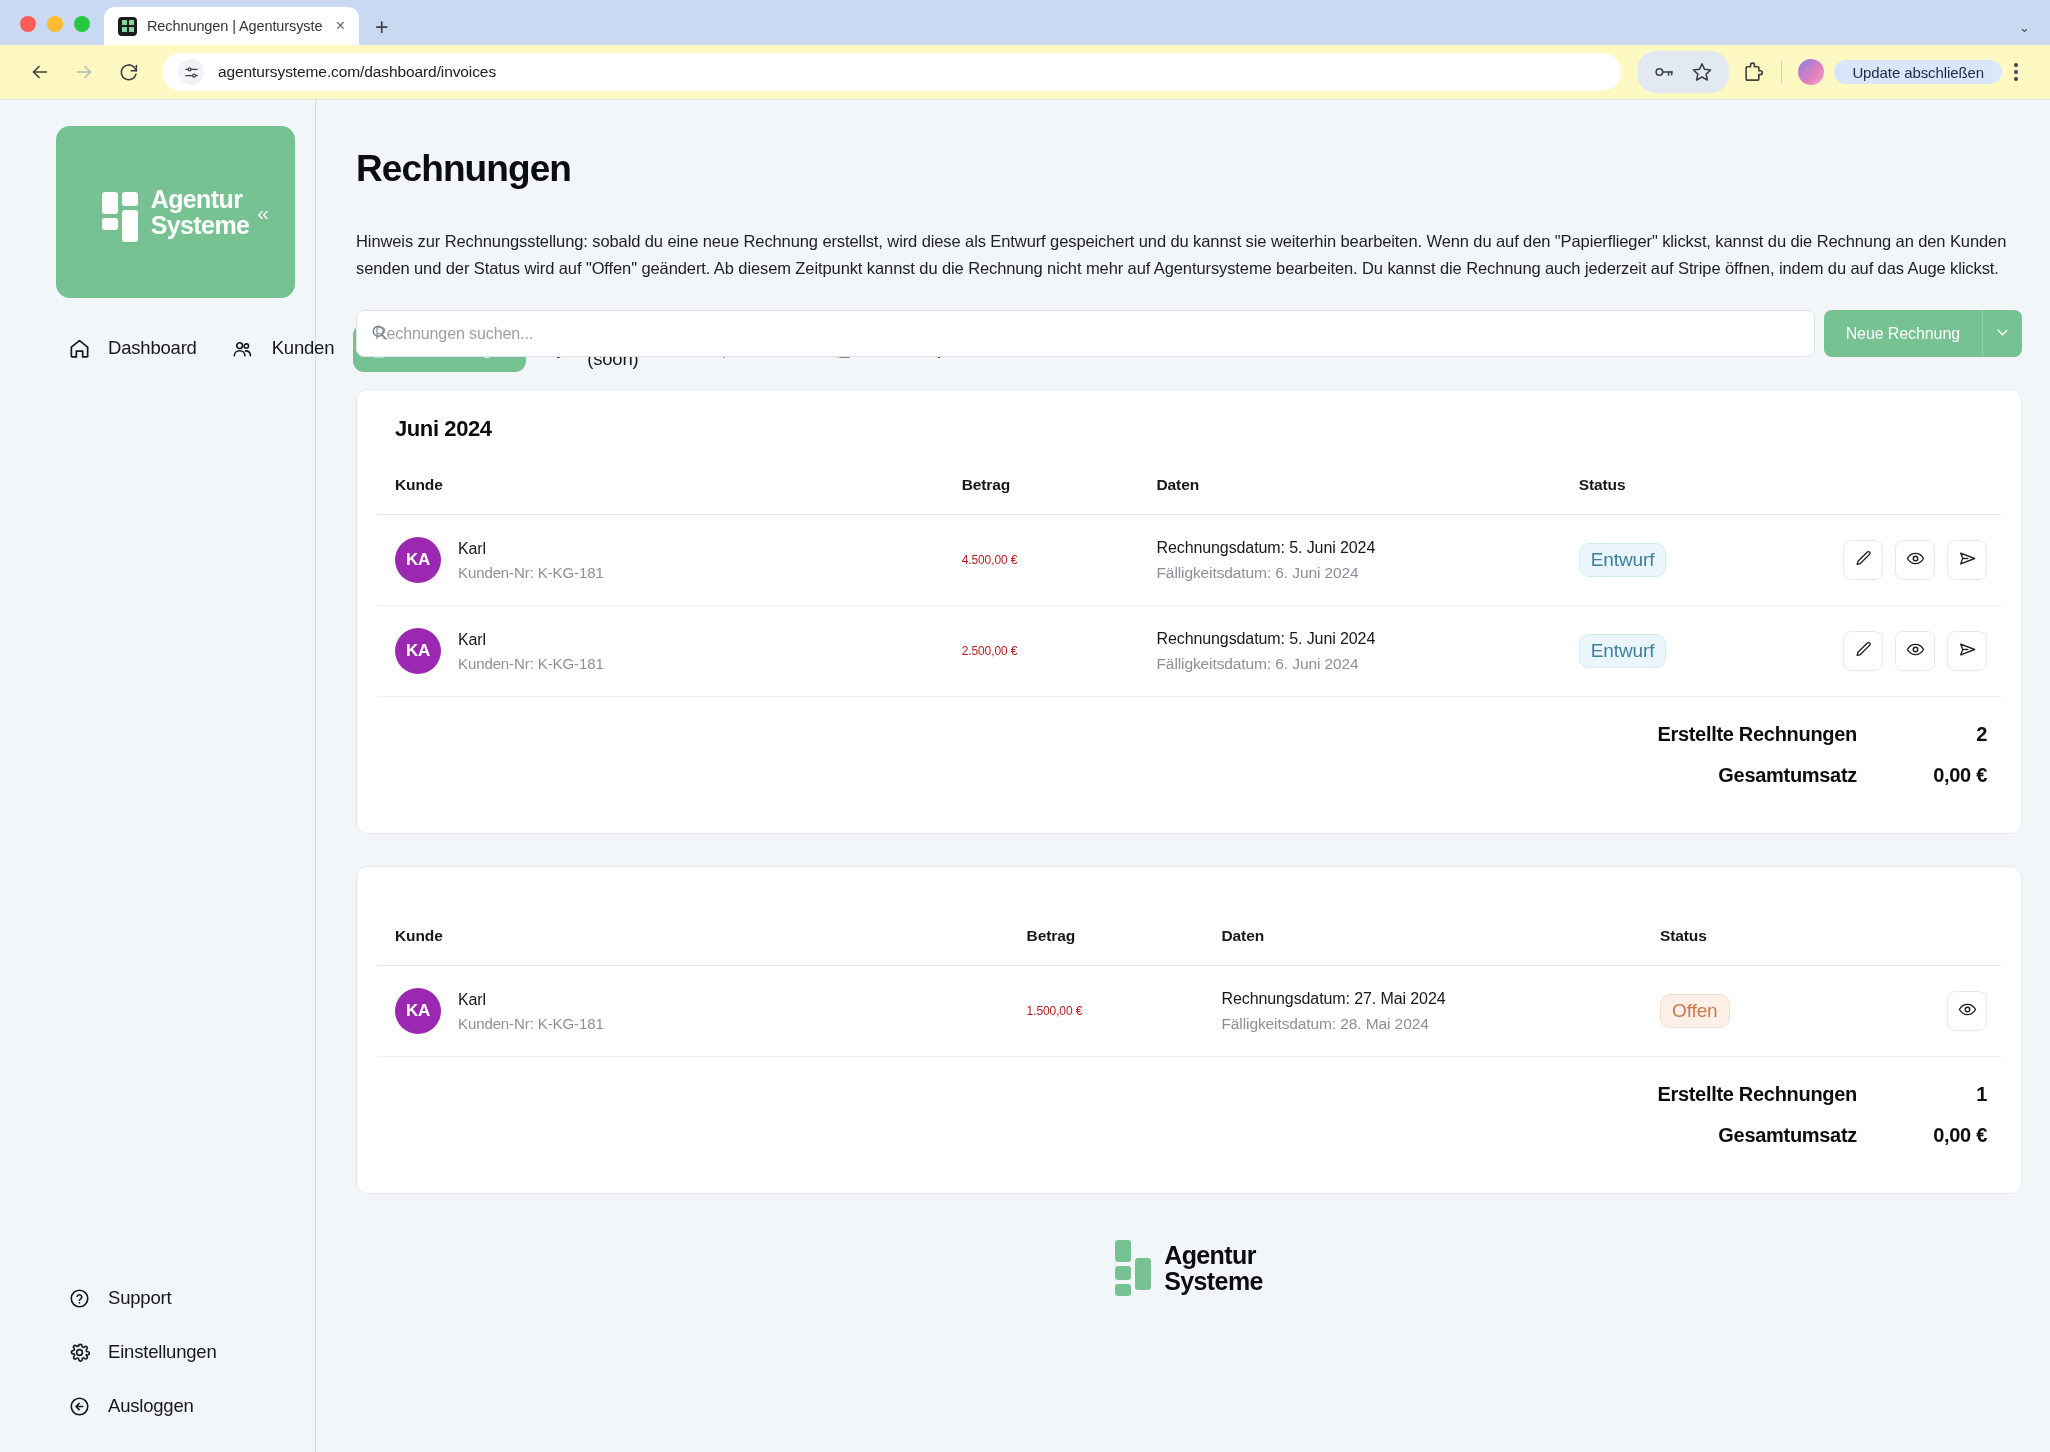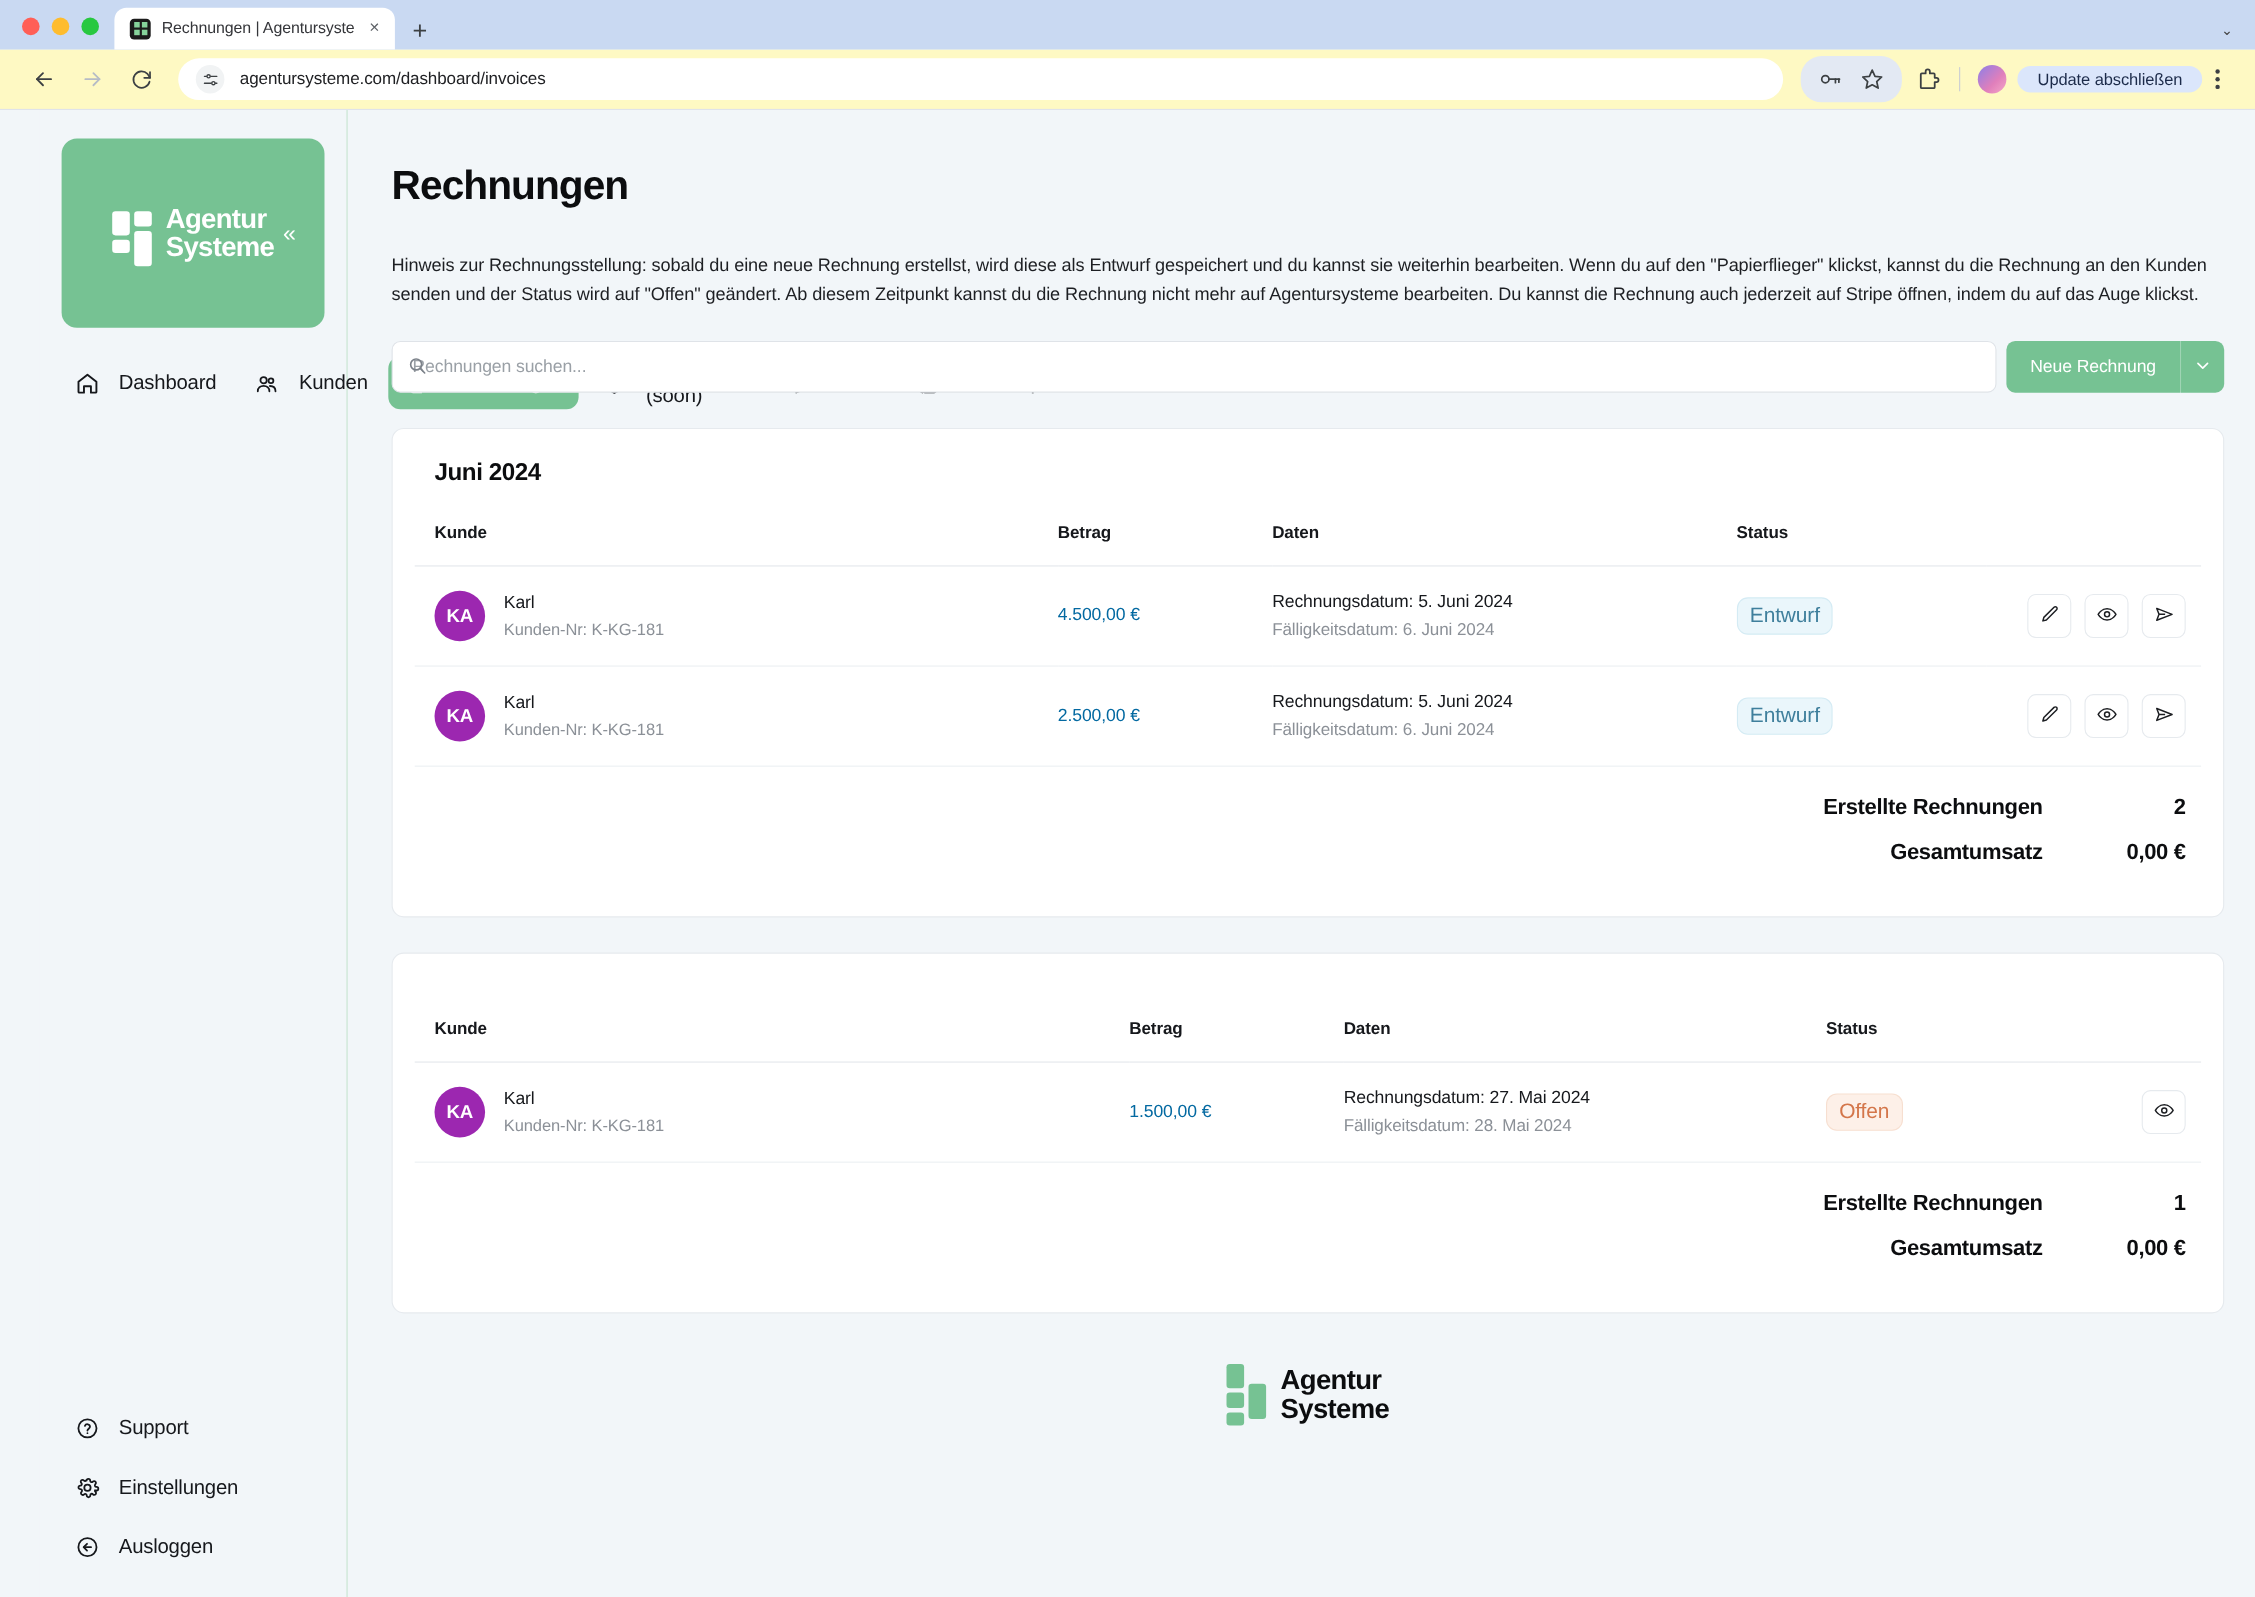--- a/index.html
+++ b/index.html
@@ -156,21 +156,21 @@
   table.inv tbody tr:first-child td { border-top: 1px solid #e3e7eb; }
 
   .cust { display: flex; align-items: center; gap: 17px; padding-left: 18px; }
   .avatar-c {
     width: 46px; height: 46px; border-radius: 50%; background: #9c27b0; color: #fff;
     display: flex; align-items: center; justify-content: center;
     font-size: 17px; font-weight: 600; flex: 0 0 46px; letter-spacing: -0.2px;
   }
   .cust-name { font-size: 16px; color: #16181c; letter-spacing: -0.1px; }
   .cust-nr { font-size: 15px; color: #8b9097; margin-top: 6px; letter-spacing: -0.1px; }
-  .amount { font-size: 16px; color: #0369a1; letter-spacing: -0.1px; }
+  .amount { font-size: 12px; color: #b91c1c; letter-spacing: -0.1px; }
   .date-main { font-size: 16px; color: #16181c; letter-spacing: -0.1px; }
   .date-due { font-size: 15.5px; color: #8b9097; margin-top: 7px; letter-spacing: -0.1px; }
 
   .badge {
     display: inline-block; font-size: 19px; padding: 5px 11px; border-radius: 10px;
     letter-spacing: -0.1px;
   }
   .badge.entwurf { background: #eaf6fb; color: #3f7f9c; border: 1px solid #d4ebf4; }
   .badge.offen { background: #fdf0e8; color: #d4764a; border: 1px solid #f7dfd0; }
 

